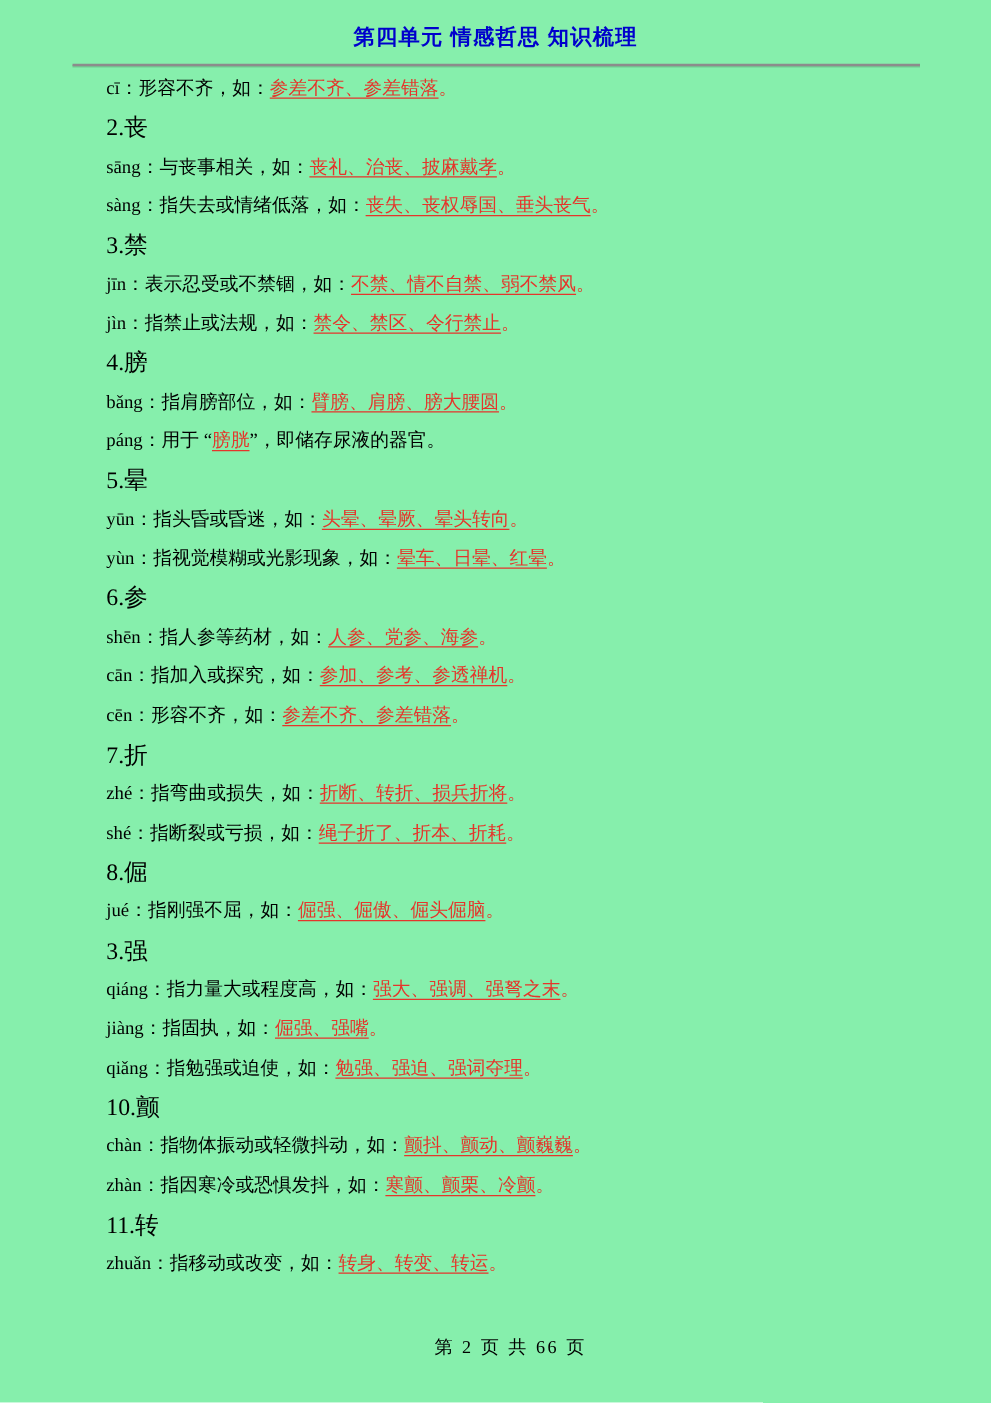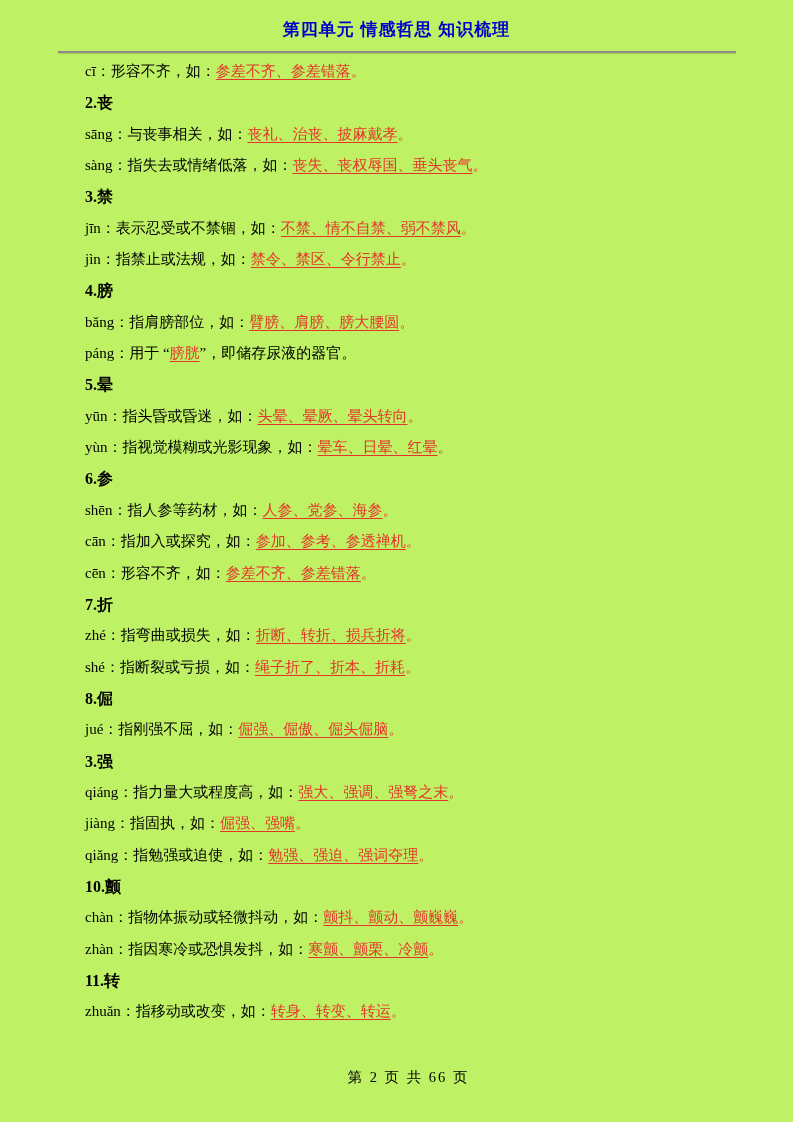--- a/index.html
+++ b/index.html
@@ -1,19 +1,19 @@
 <!DOCTYPE html>
 <html><head>
 <meta charset="utf-8">
 <style>
   html,body{margin:0;padding:0;background:#ffffff;}
   .page{
     position:relative;
     width:793px;height:1122px;
-    background:#bef264;
+    background:#86efac;
     overflow:hidden;
     font-family:"Liberation Serif","DejaVu Serif",serif;
     color:#000000;
   }
   .doc-title{
     position:absolute;top:18px;left:0;width:100%;
     text-align:center;
     font-family:"Liberation Sans","DejaVu Sans",sans-serif;
     font-size:17px;font-weight:bold;
     letter-spacing:1px;
@@ -25,22 +25,22 @@
   }
   .content{
     position:absolute;top:56px;left:85px;right:30px;
   }
   .row{
     height:31.35px;line-height:31.35px;
     font-size:15px;
     white-space:nowrap;
   }
   .row.heading{
-    font-weight:bold;
-    font-size:16px;
+    font-weight:normal;
+    font-size:19px;
   }
   .pinyin{font-size:15px;}
   .red-ex{
     text-decoration:underline;
     text-underline-offset:3px;
     text-decoration-thickness:1px;
   }
   .footer{
     position:absolute;top:1068px;left:0;width:100%;
     text-align:center;

